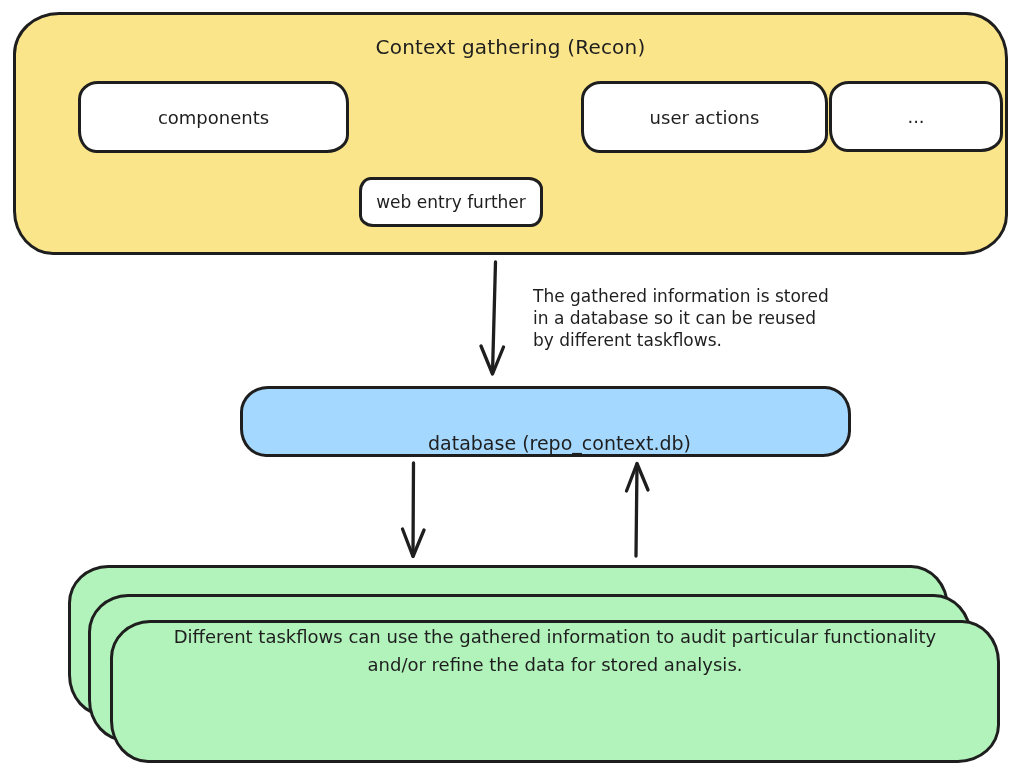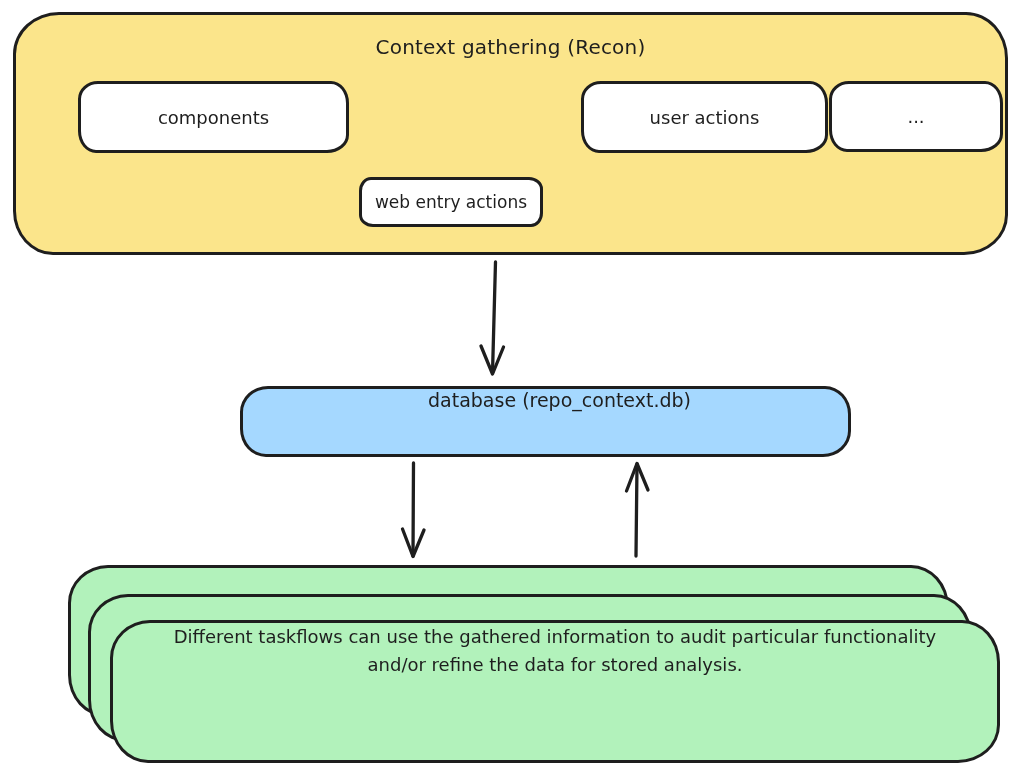--- a/index.html
+++ b/index.html
@@ -80,21 +80,21 @@
   
   .database-node {
     position: absolute;
     left: 240px; top: 386px;
     width: 611px; height: 71px;
     background: #a5d8ff;
     border: 3.5px solid #1e1e1e;
     border-radius: 28px 26px 28px 26px / 26px 28px 26px 28px;
     box-sizing: border-box;
     display: flex;
-    align-items: flex-start;
+    align-items: flex-end;
     justify-content: center;
     font-size: 19px;
     white-space: nowrap;
     padding-left: 28px;
   }
   
   .taskflow-card {
     position: absolute;
     background: #b2f2bb;
     border: 3px solid #1e1e1e;
@@ -126,39 +126,44 @@
     <div class="node node-components">
       <span>components</span>
     </div>
     <div class="node node-user">
       <span>user actions</span>
     </div>
     <div class="node node-dots">
       <span>...</span>
     </div>
     <div class="node node-web-entry">
-      <span>web entry actions</span>
+      <span>web entry further</span>
     </div>
   </div>
 
   <svg class="arrows" viewBox="0 0 1024 779">
     <g>
       <path d="M 495.5 262 C 494.5 300, 493.5 336, 492.5 373"></path>
       <path d="M 481 346 L 492.5 374 L 503.5 347"></path>
     </g>
     <g>
       <path d="M 413.5 463 L 413 556"></path>
       <path d="M 402.5 529 L 413 556.5 L 424 530"></path>
     </g>
     <g>
       <path d="M 636 556 L 637 464"></path>
       <path d="M 626.5 491 L 637 463.5 L 648 490"></path>
     </g>
   </svg>
 
+  <div class="annotation">
+    <div>The gathered information is stored</div>
+    <div>in a database so it can be reused</div>
+    <div>by different taskflows.</div>
+  </div>
 
   <div class="database-node" style="background-color: rgb(165, 216, 255);">
     <span>database (repo_context.db)</span>
   </div>
 
   <div class="taskflow-card card-back" style="background-color: rgb(178, 242, 187);"></div>
   <div class="taskflow-card card-middle" style="background-color: rgb(178, 242, 187);"></div>
   <div class="taskflow-card card-front" style="background-color: rgb(178, 242, 187);">
     <div>Different taskflows can use the gathered information to audit particular functionality</div>
     <div>and/or refine the data for stored analysis.</div>

